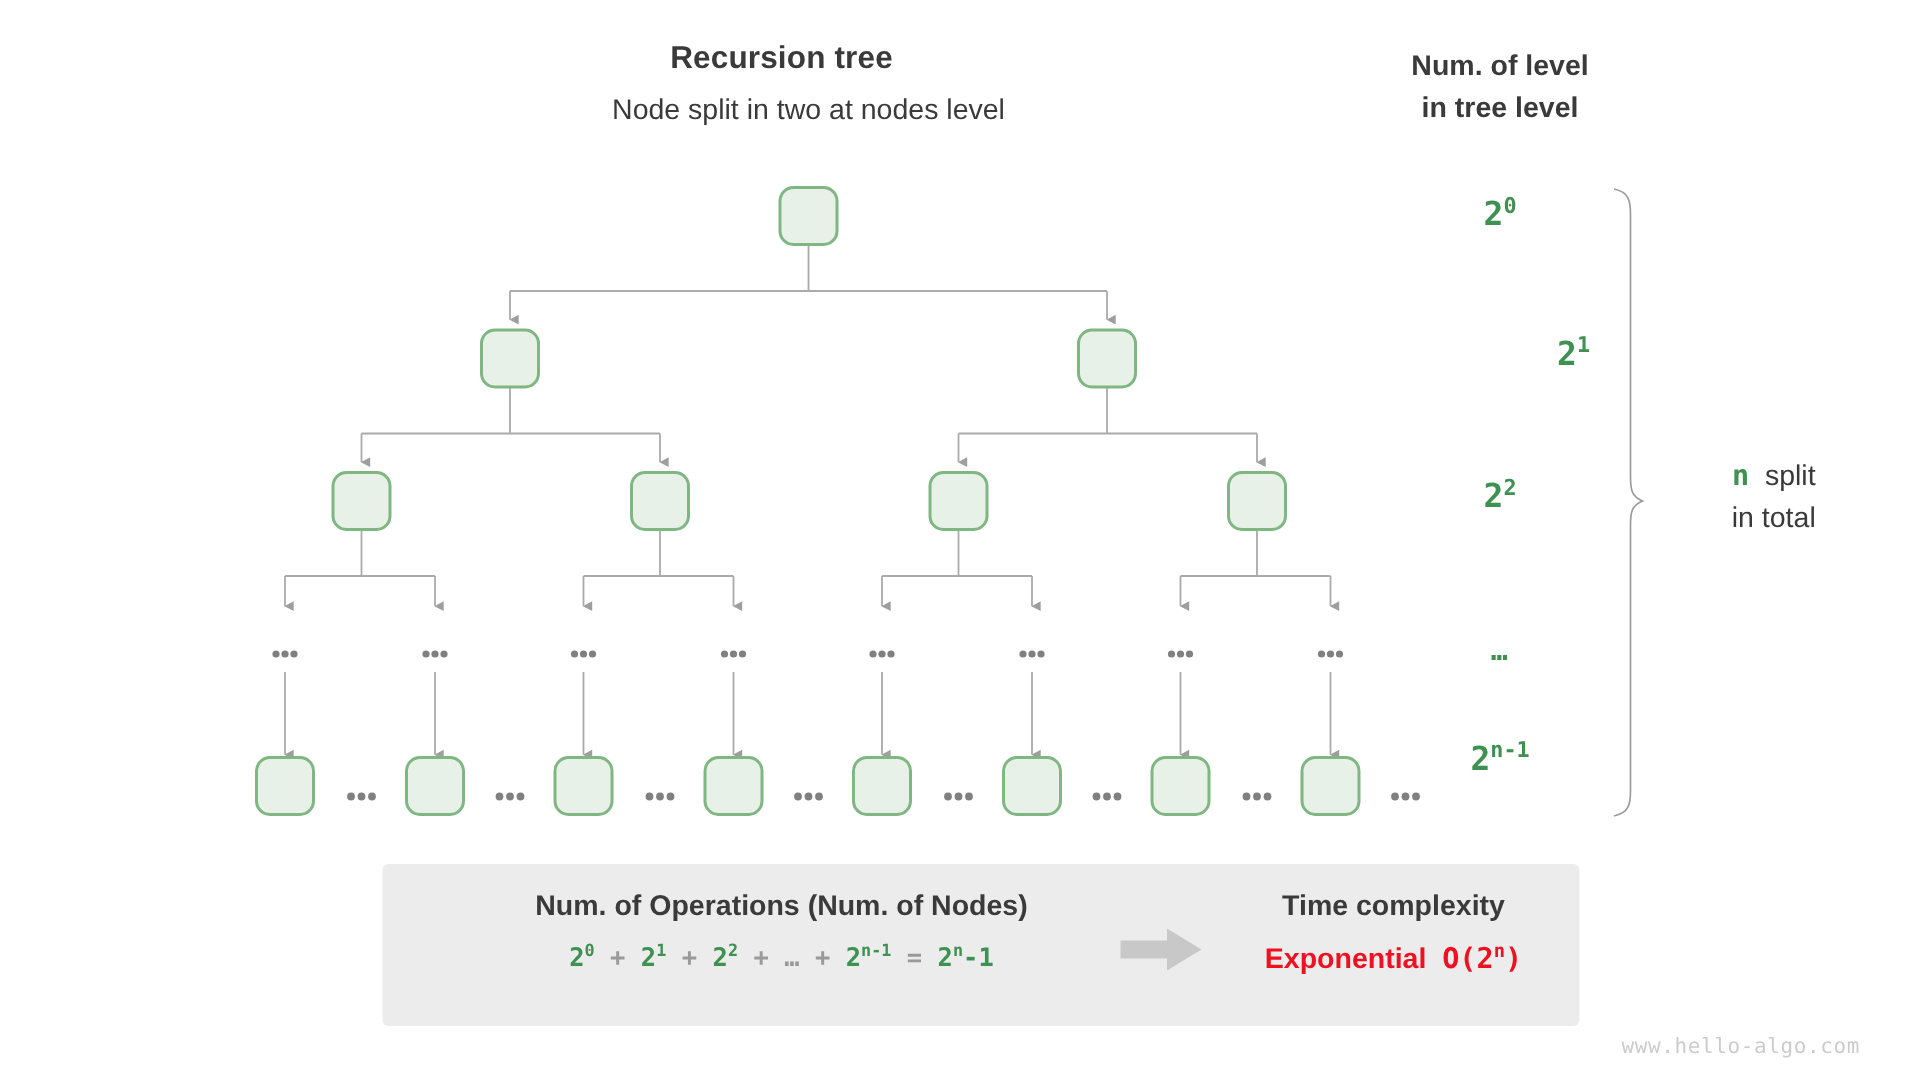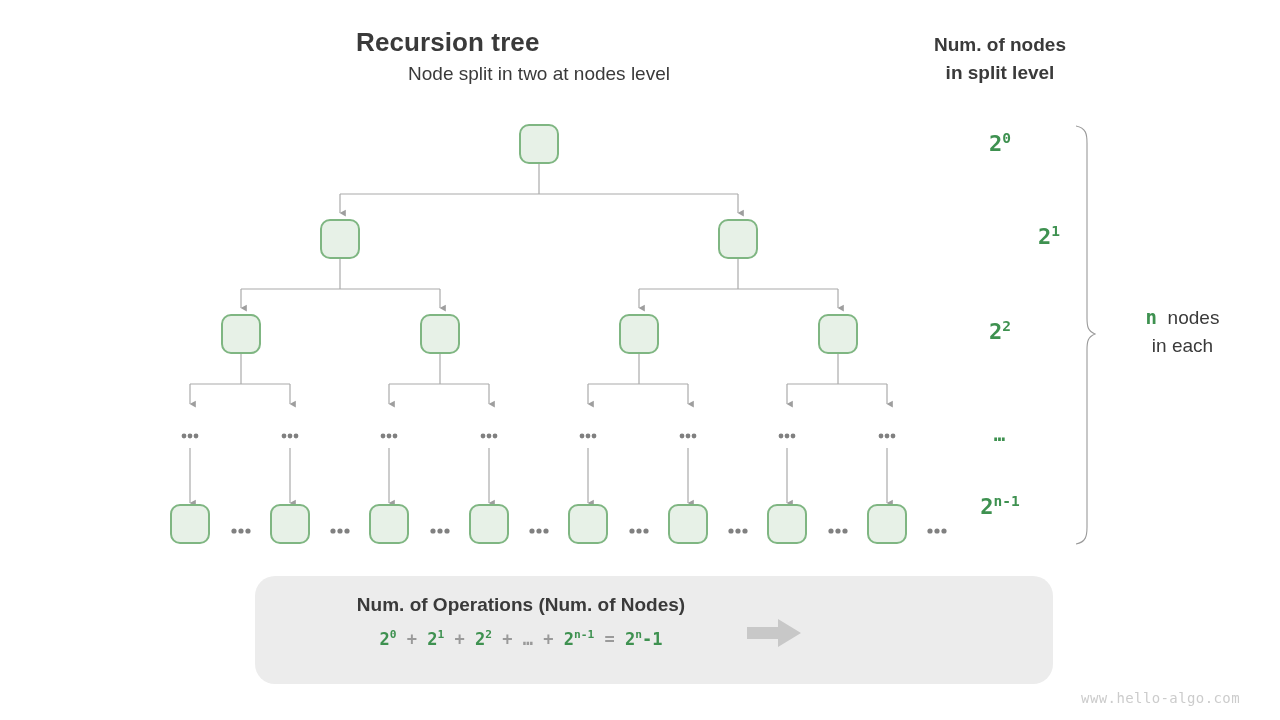--- a/index.html
+++ b/index.html
@@ -17,23 +17,24 @@
   }
   .stage {
     position: absolute;
     left: 0; top: 0;
     width: 1280px;
     height: 720px;
   }
   
   .title {
     position: absolute;
-    left: 356px; top: 27px;
+    left: 321px; top: 27px;
     width: 400px;
-    font-size: 26px;
+    text-align: center;
+    font-size: 21px;
     font-weight: bold;
     color: #3a3a3a;
     letter-spacing: 0.1px;
   }
   .subtitle {
     position: absolute;
     left: 339px; top: 63px;
     width: 400px;
     text-align: center;
     font-size: 19px;
@@ -96,21 +97,21 @@
     font-weight: bold;
     color: #3e9150;
   }
   
   .summary {
     position: absolute;
     left: 255px; top: 576px;
     width: 798px;
     height: 108px;
     background: #ececec;
-    border-radius: 20px;
+    border-radius: 4px;
   }
   .sum-left {
     position: absolute;
     left: 16px; top: 14px;
     width: 500px;
     text-align: center;
   }
   .sum-left .lbl {
     font-size: 19px;
     font-weight: bold;
@@ -183,22 +184,22 @@
 </style>
 </head>
 <body>
 
 <div class="stage">
 
   <div class="title">Recursion tree</div>
   <div class="subtitle">Node split in two at nodes level</div>
 
   <div class="col-head">
-    <span>Num. of nodes</span><br>
-    <span>in split level</span>
+    <span>Num. of level</span><br>
+    <span>in tree level</span>
   </div>
 
   <svg class="tree-svg" width="1280" height="720">
     <defs>
       <marker id="arw" markerWidth="8" markerHeight="8" refX="3.6" refY="6.4" orient="auto" markerUnits="userSpaceOnUse">
         <path d="M0.4,0.6 L7,0.6 L3.7,6.8 Z" fill="#9e9e9e"></path>
       </marker>
     </defs>
 
     <g stroke="#aaaaaa" stroke-width="1.2" fill="none">
@@ -367,22 +368,22 @@
   </svg>
 
   <div class="lvl-label" style="left:940px; top:131px;">2<sup>0</sup></div>
   <div class="lvl-label" style="left:940px; top:224px;text-align:right;">2<sup>1</sup></div>
   <div class="lvl-label" style="left:940px; top:319px;">2<sup>2</sup></div>
   <div class="lvl-dots" style="left:940px; top:423px;">…</div>
   <div class="lvl-label" style="left:940px; top:494px;">2<sup>n-1</sup></div>
 
   <div class="total-text">
     <span class="nvar">n</span>&nbsp;
-    <span>nodes</span><br>
-    <span>in each</span>
+    <span>split</span><br>
+    <span>in total</span>
   </div>
 
   <div class="summary">
 
     <div class="sum-left">
       <div class="lbl">Num. of Operations (Num. of Nodes)</div>
       <div class="formula">
         <span>2<sup>0</sup></span>
         <span class="op">+</span>
         <span>2<sup>1</sup></span>
@@ -394,16 +395,23 @@
         <span>2<sup>n-1</sup></span>
         <span class="op">=</span>
         <span><span>2</span><sup>n</sup><span>-1</span></span>
       </div>
     </div>
 
     <svg class="sum-arrow" viewBox="0 0 60 34">
       <path d="M2,11 L33,11 L33,3 L56,17 L33,31 L33,23 L2,23 Z" fill="#c8c8c8"></path>
     </svg>
 
+    <div class="sum-right">
+      <div class="lbl">Time complexity</div>
+      <div class="big-o">
+        <span>Exponential</span>&nbsp;
+        <span class="mono"><span>O(2</span><sup>n</sup><span>)</span></span>
+      </div>
+    </div>
   </div>
 
   <div class="watermark">www.hello-algo.com</div>
 </div>
 
 </body></html>

